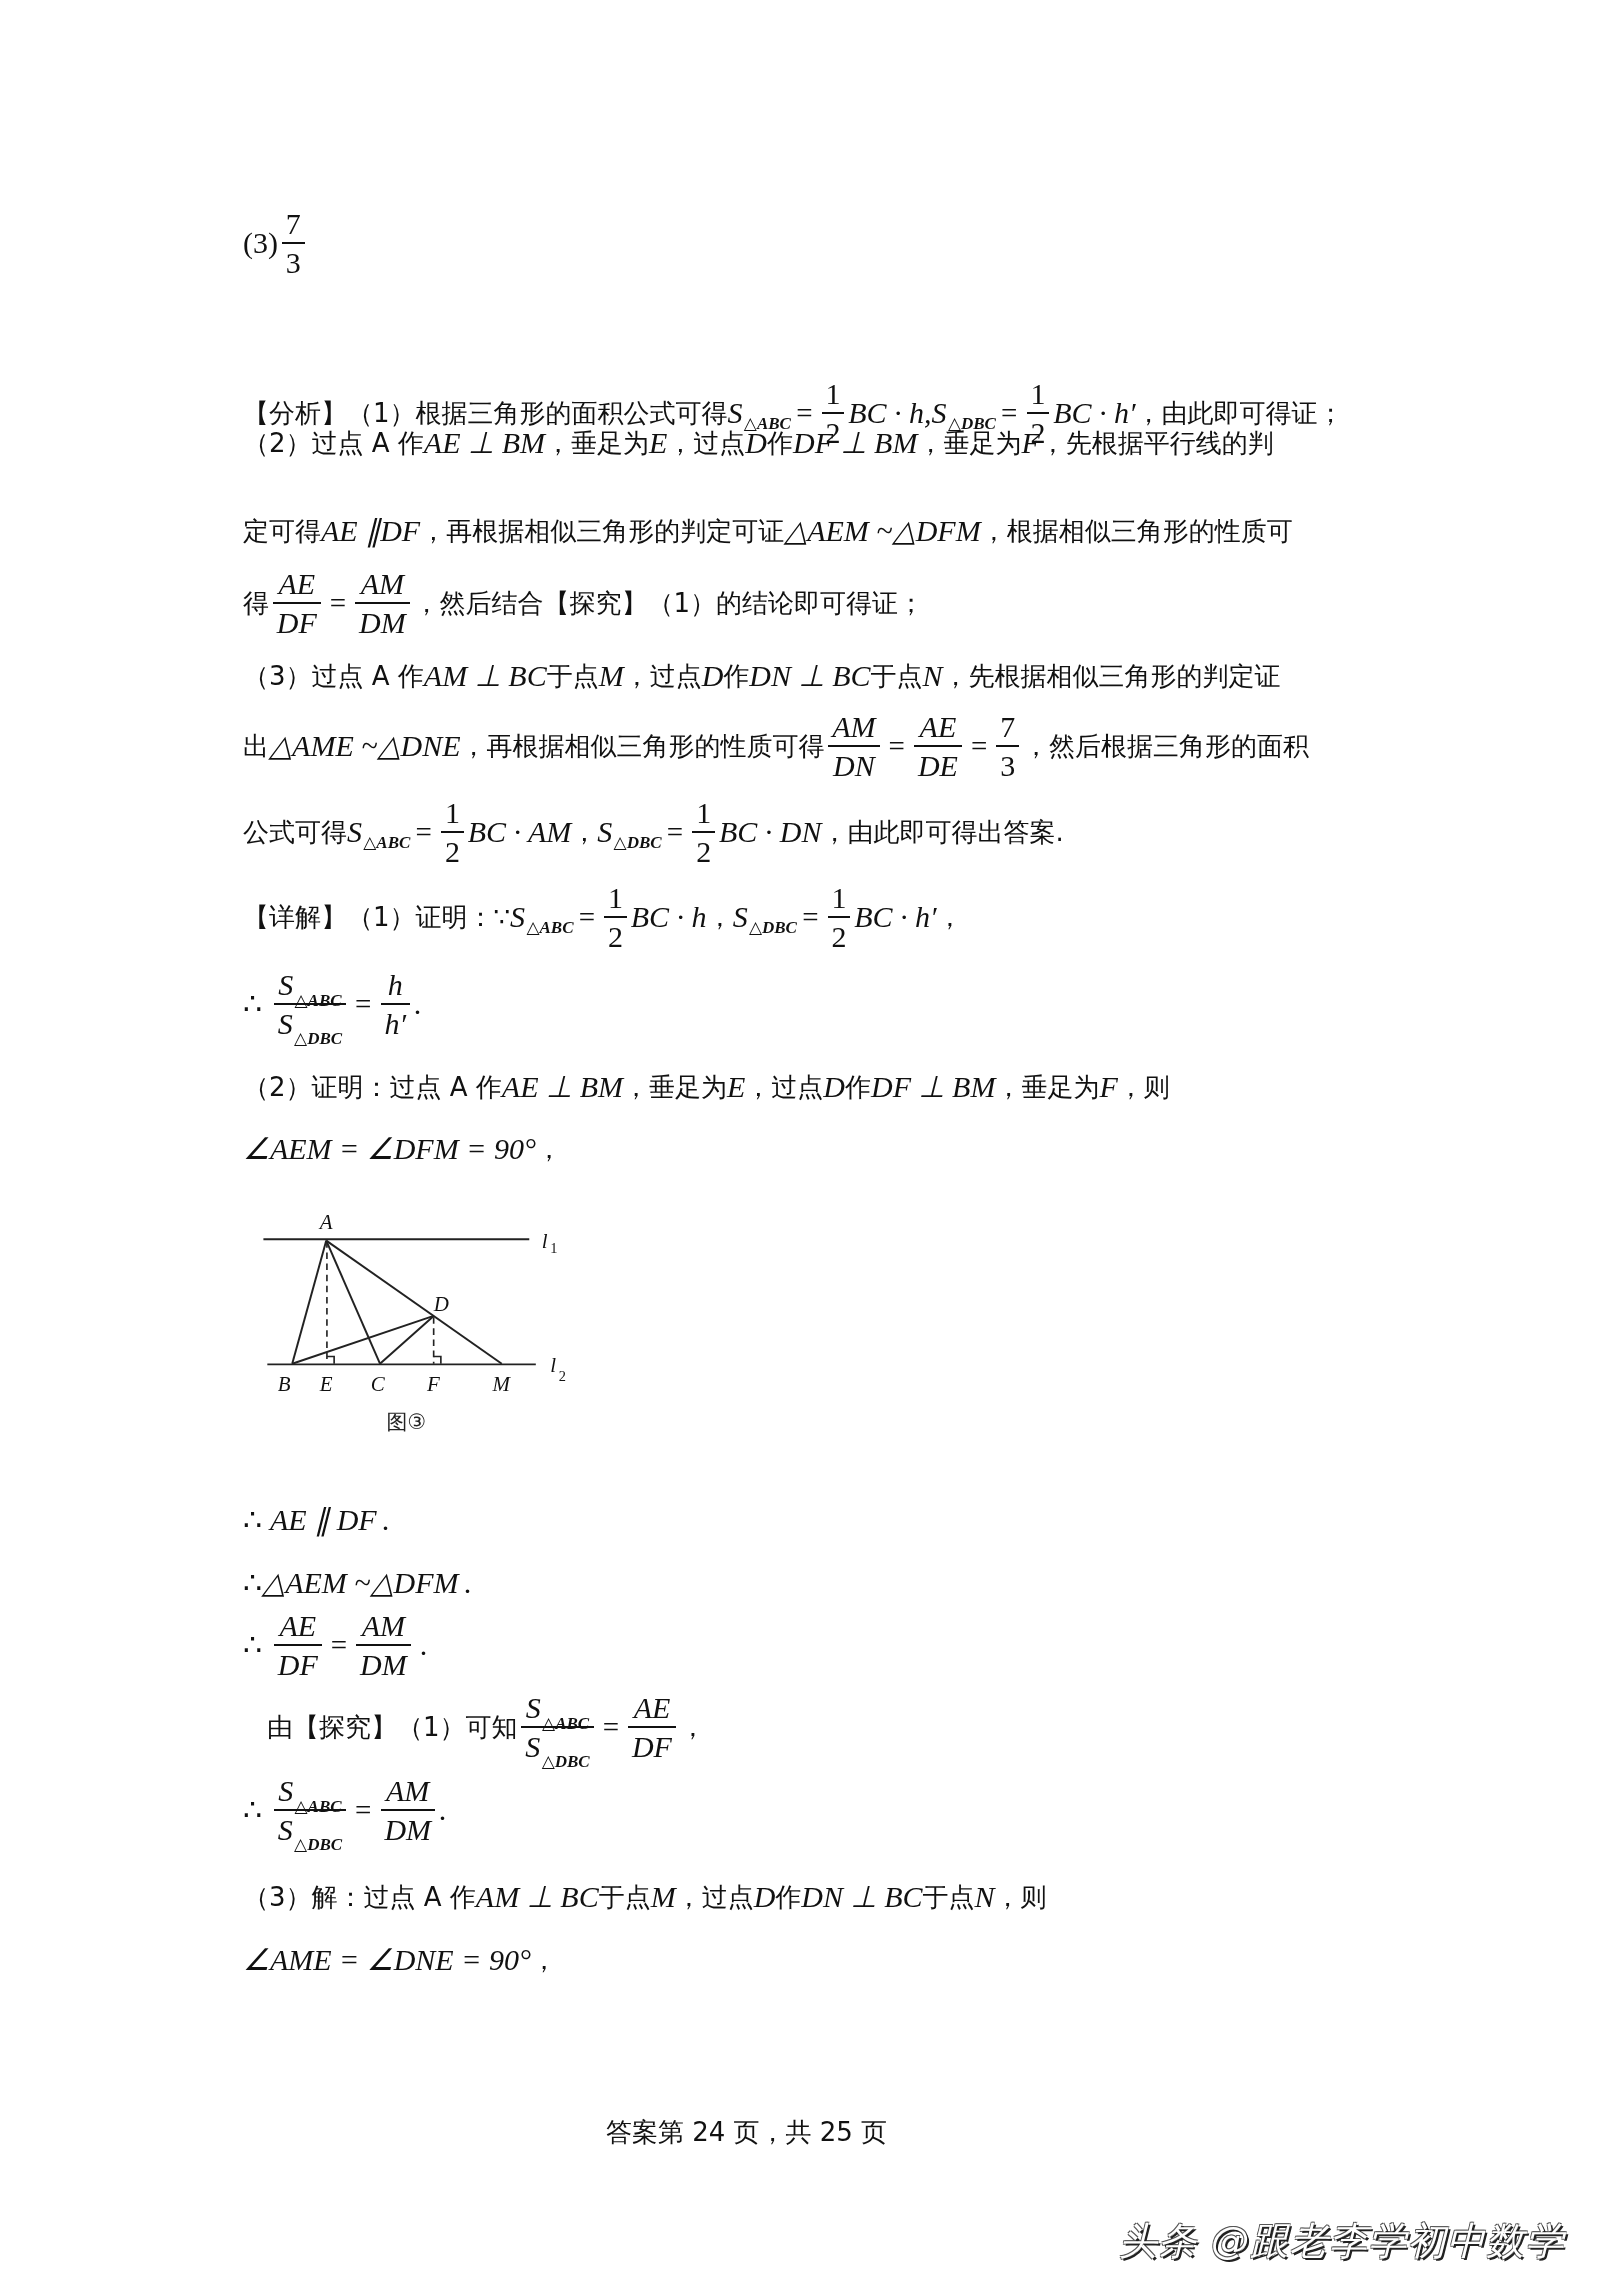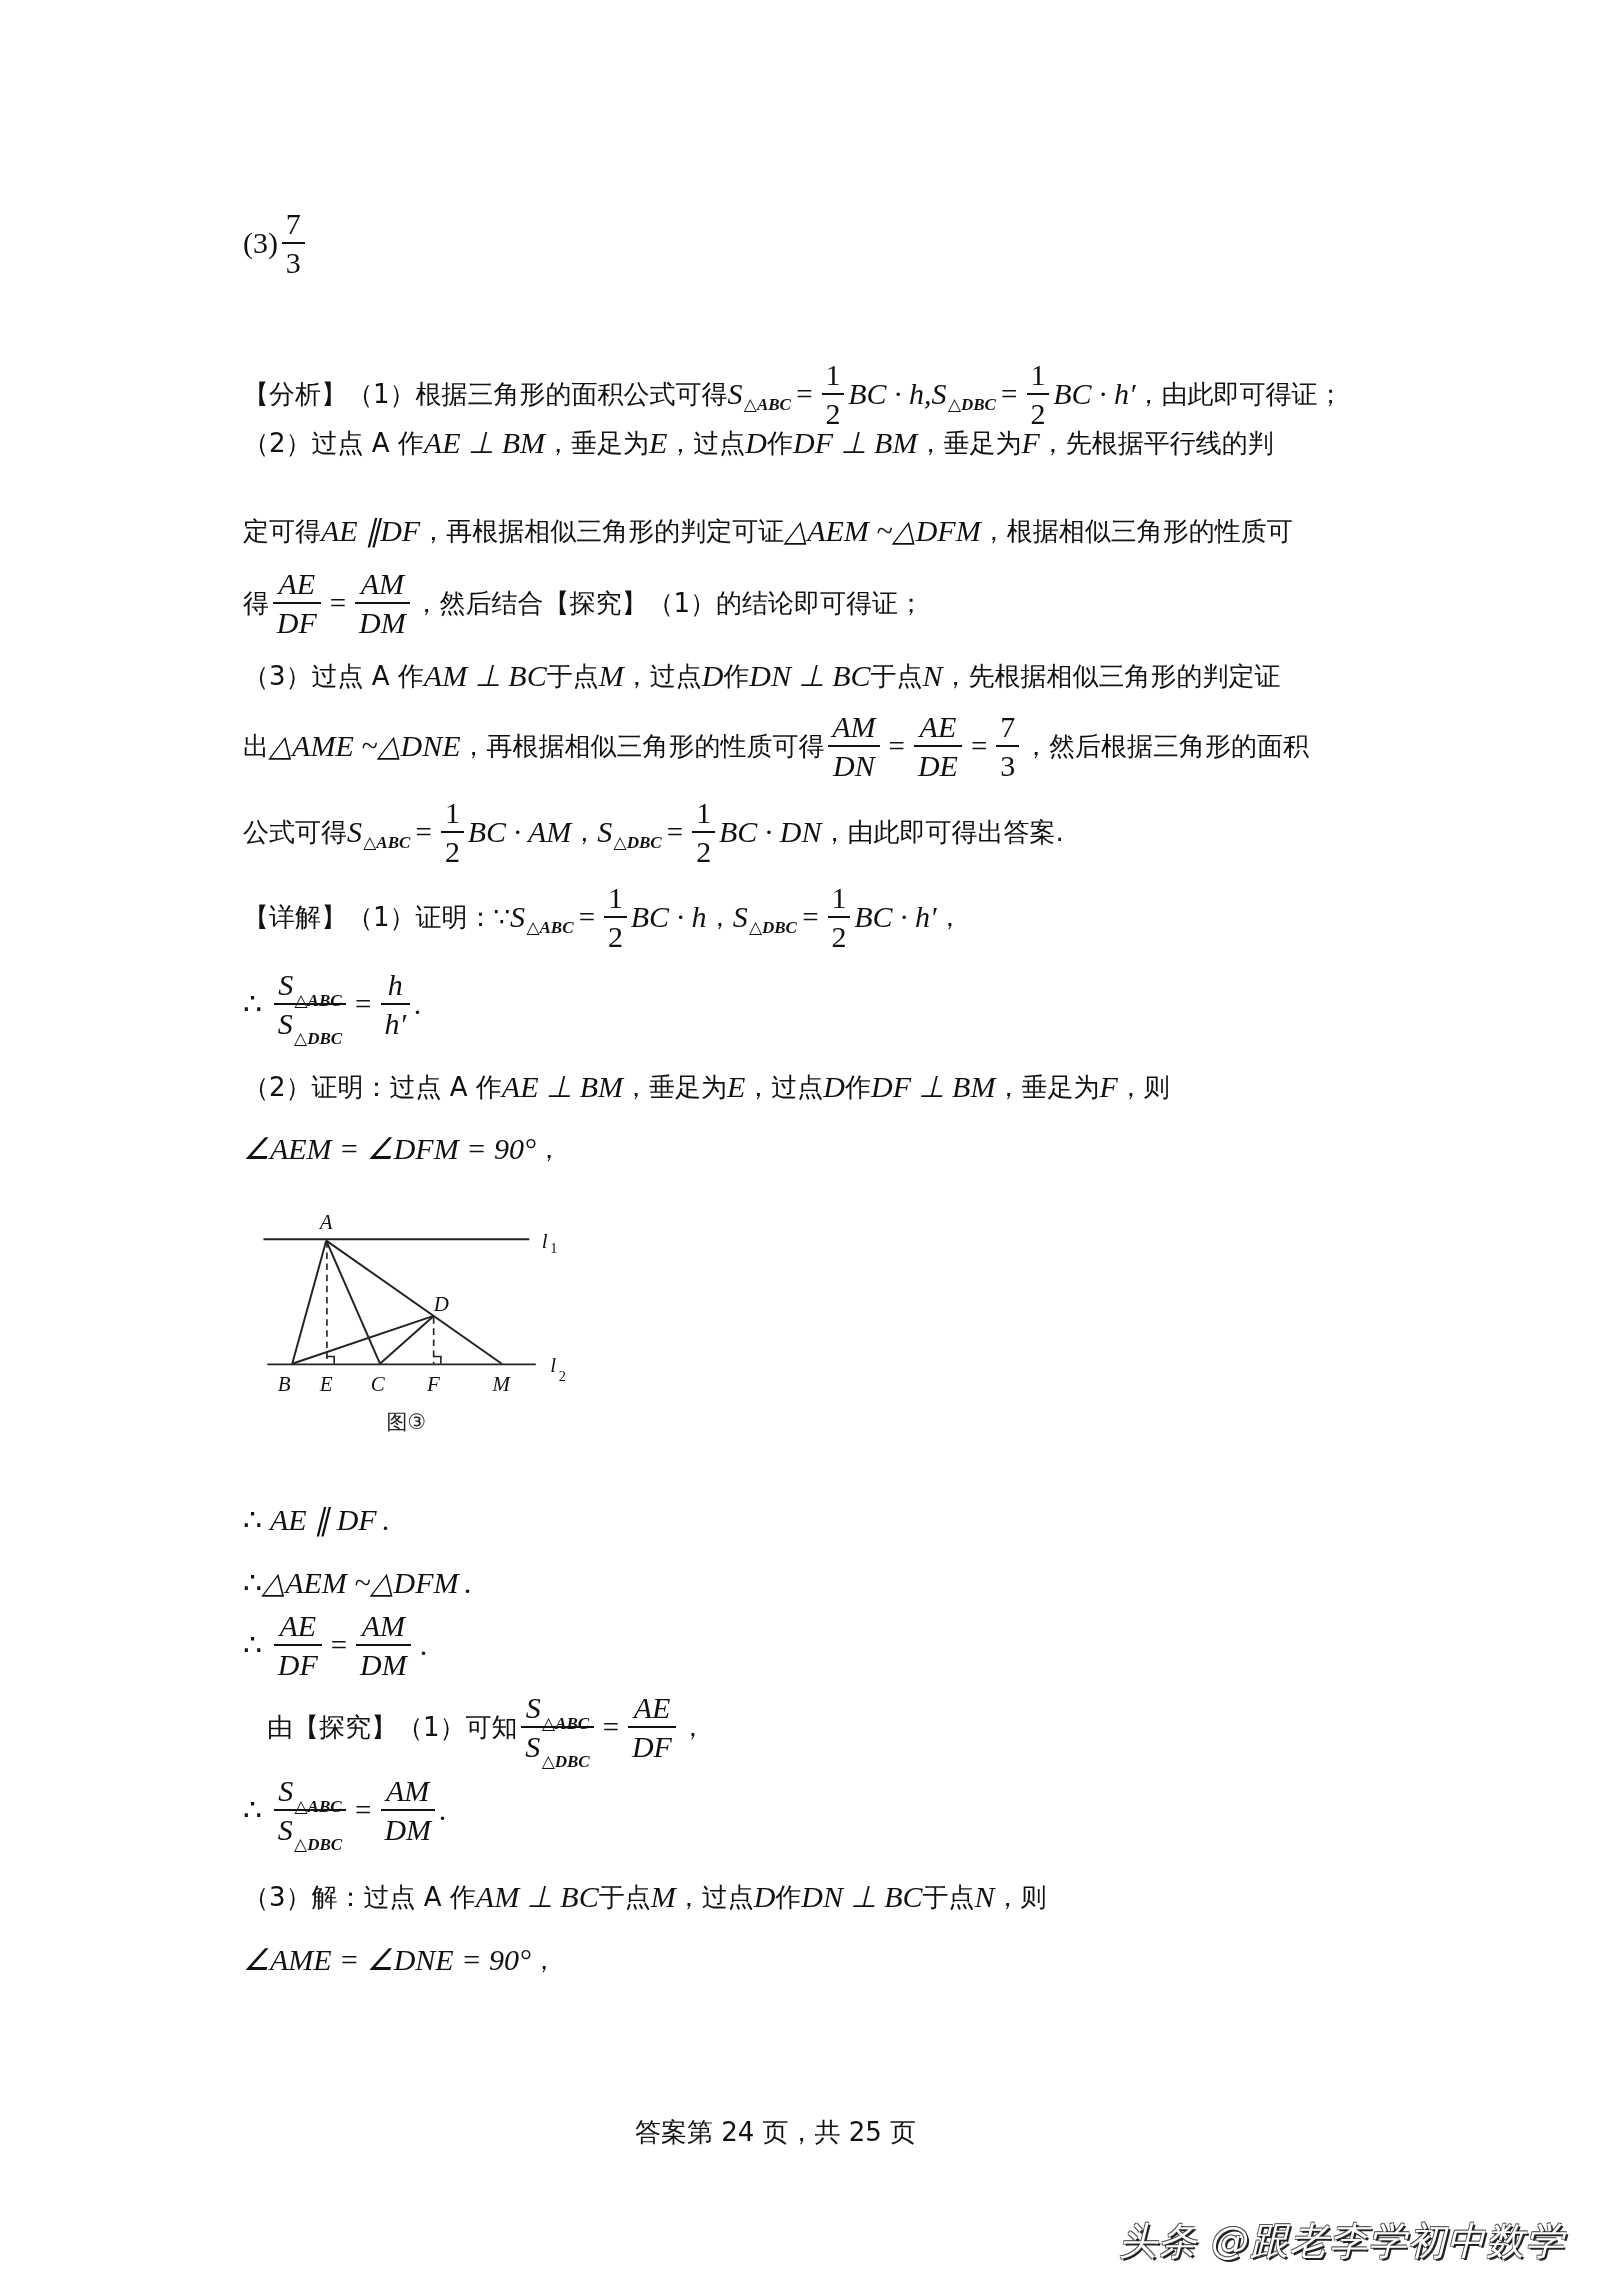--- a/index.html
+++ b/index.html
@@ -9,40 +9,40 @@
           display: flex; align-items: center; }
   .cjk { font-family: "DejaVu Sans", "Liberation Sans", sans-serif; font-size: 26px; }
   .m { font-style: italic; font-family: "Liberation Serif", serif; font-size: 30px; }
   .r { font-family: "Liberation Serif", serif; font-size: 30px; }
   .sub { font-size: 17px; font-style: italic; position: relative; top: 10.5px; margin-left: 1.3px; font-weight: bold; }
   .frac { display: inline-flex; flex-direction: column; align-items: center; margin: 0 3.9px; vertical-align: middle; }
   .frac .num, .frac .den { padding: 0 3.9px; line-height: 1.05; }
   .frac .bar { align-self: stretch; height: 2px; background: #111; margin: 2.6px 0; }
   .op { margin: 0 5.2px; font-size: 29px; }
   .sp { display: inline-block; width: 7.9px; }
-  .footer { position: absolute; left: 0; width: 1493px; top: 2115px; text-align: center; font-size: 27.5px; padding-left: 29px; }
+  .footer { position: absolute; left: 0; width: 1493px; top: 2115px; text-align: center; font-size: 27.5px; }
   .footer span { font-family: "DejaVu Sans", sans-serif; font-size: 26px; }
   .watermark { position: absolute; left: 1119px; top: 2216px; font-family: "DejaVu Sans", sans-serif;
                font-size: 38px; color: #fff; letter-spacing: 1.3px;
                text-shadow: 2px 2px 0 #222, -0.7px -0.7px 0 #555, 0.7px -0.7px 0 #555, -0.7px 0.7px 0 #555; font-style: italic; }
   .diagram { position: absolute; left: 249px; top: 1198px; width: 406px; height: 262px; }
 </style>
 </head>
 <body>
 
 <div class="line" style="top:208px;">
   <span class="r">(3)</span>
   <span class="frac">
     <span class="num r">7</span>
     <span class="bar"></span>
     <span class="den r">3</span>
   </span>
 </div>
 
-<div class="line" style="top:359px;text-align:center;">
+<div class="line" style="top:378px;text-align:center;">
   <span class="cjk">【分析】</span>
   <span class="cjk">（1）根据三角形的面积公式可得</span>
   <span class="m">S</span>
     <span class="sub">△ABC</span>
   <span class="op r">=</span>
   <span class="frac">
       <span class="num r">1</span>
       <span class="bar"></span>
       <span class="den r">2</span>
     </span>

